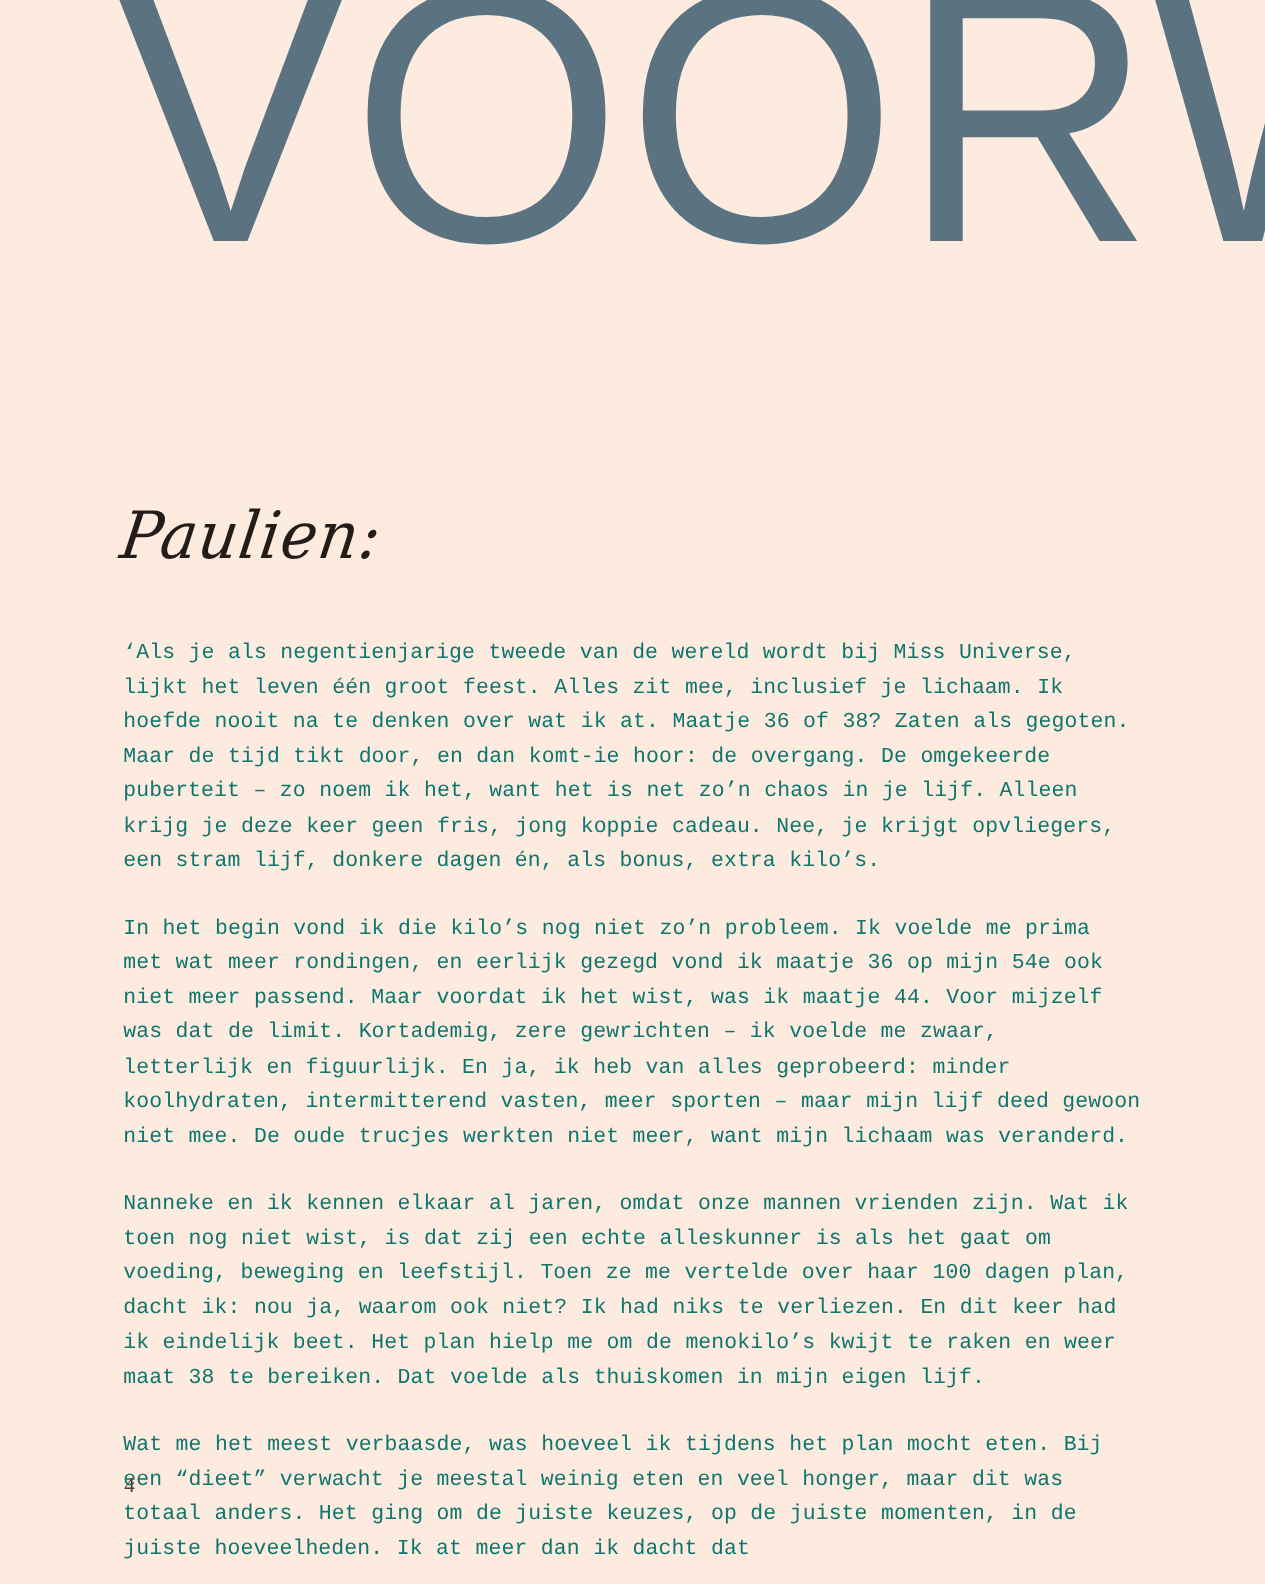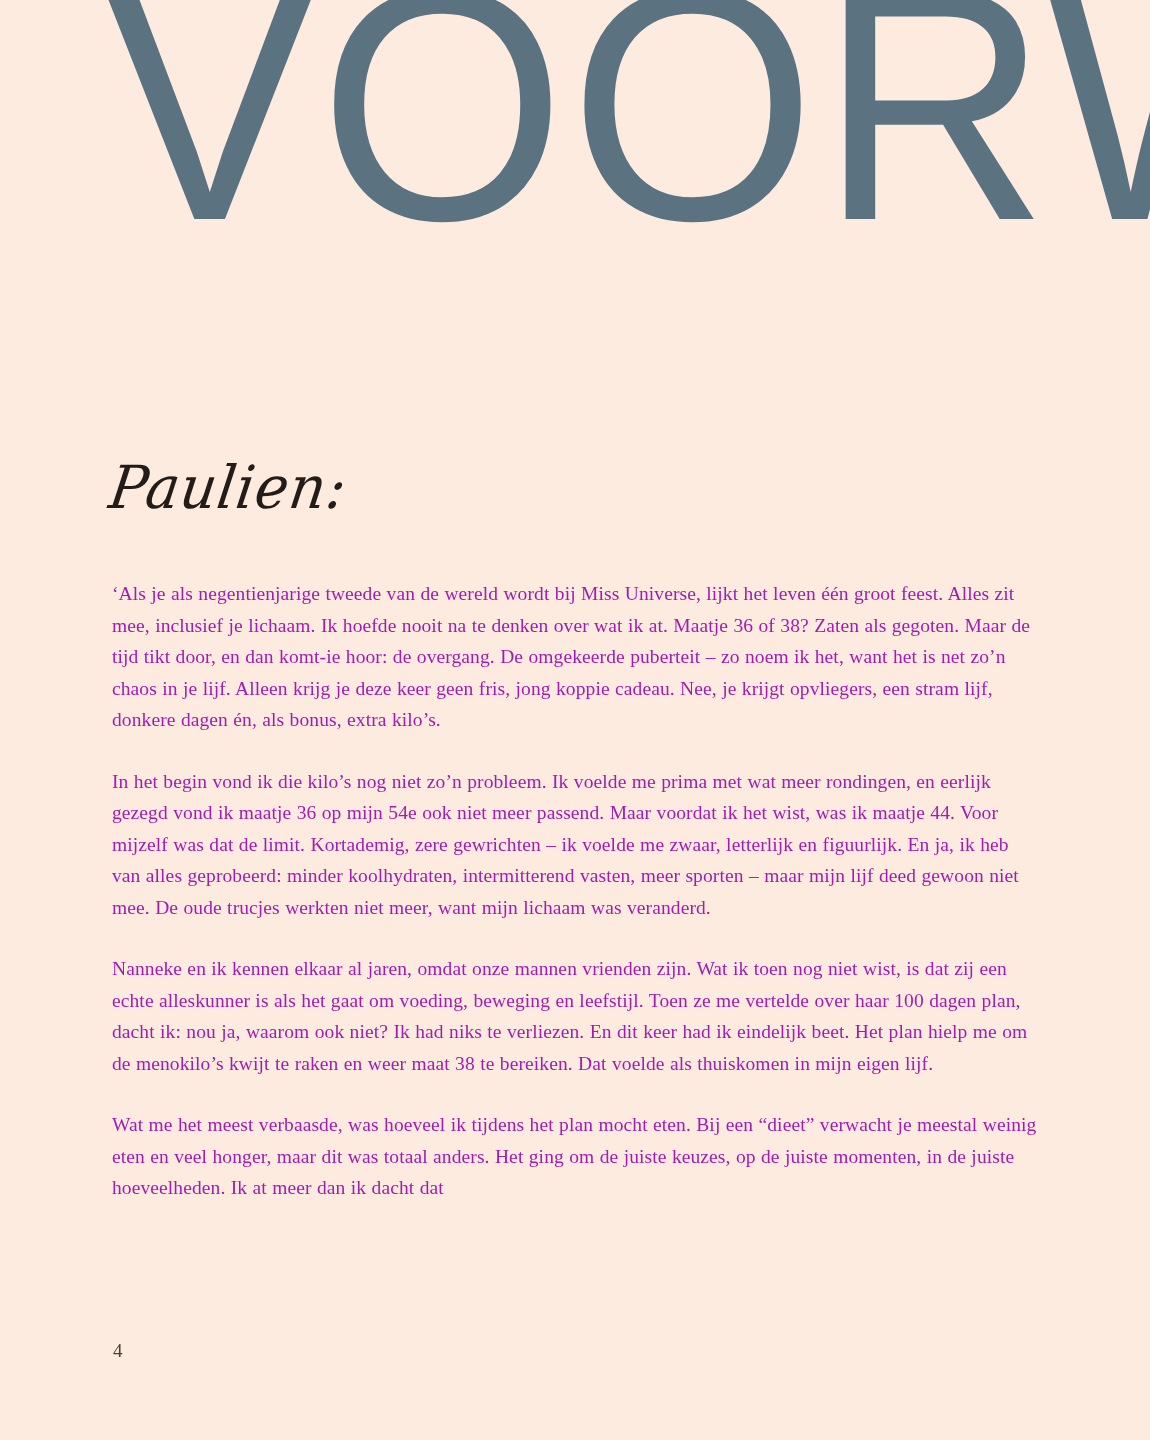--- a/index.html
+++ b/index.html
@@ -69,25 +69,25 @@
   
   .body-copy {
     position: absolute;
     left: 112px;
     top: 578px;
     width: 925px;
   }
 
   .body-copy p {
     margin: 0 0 30px 0;
-    font-family: Liberation Serif, serif;
+    font-family: Liberation Mono, monospace;
     font-size: 19.5px;
     line-height: 31.5px;
     letter-spacing: 0.1px;
-    color: #a21caf;
+    color: #0f766e;
     word-spacing: 0.4px;
   }
 
   .body-copy p:last-child {
     margin-bottom: 0;
   }
 
   
   .folio {
     position: absolute;

